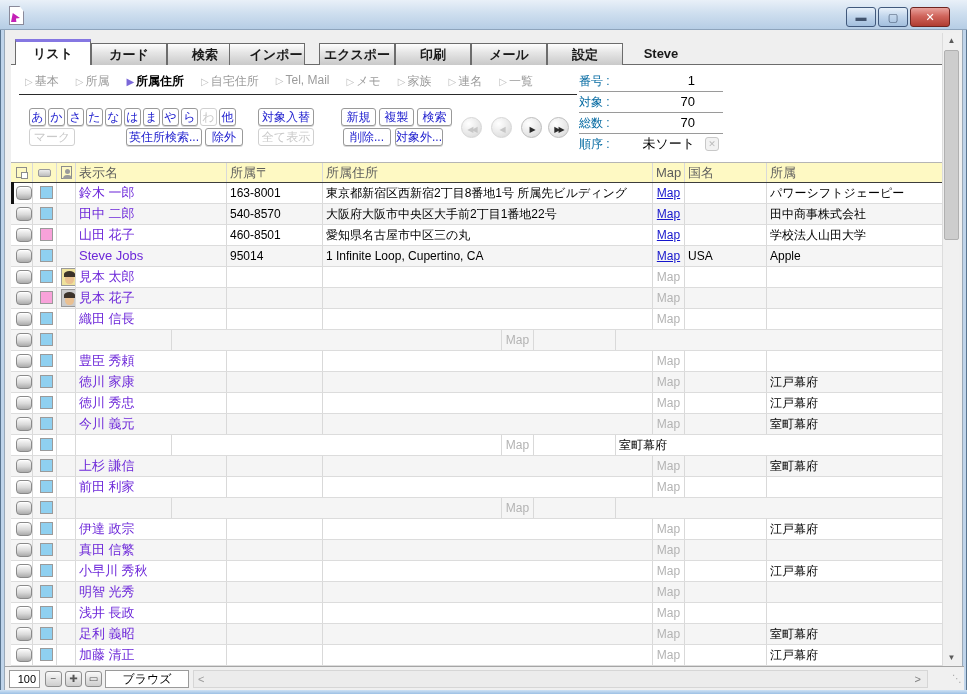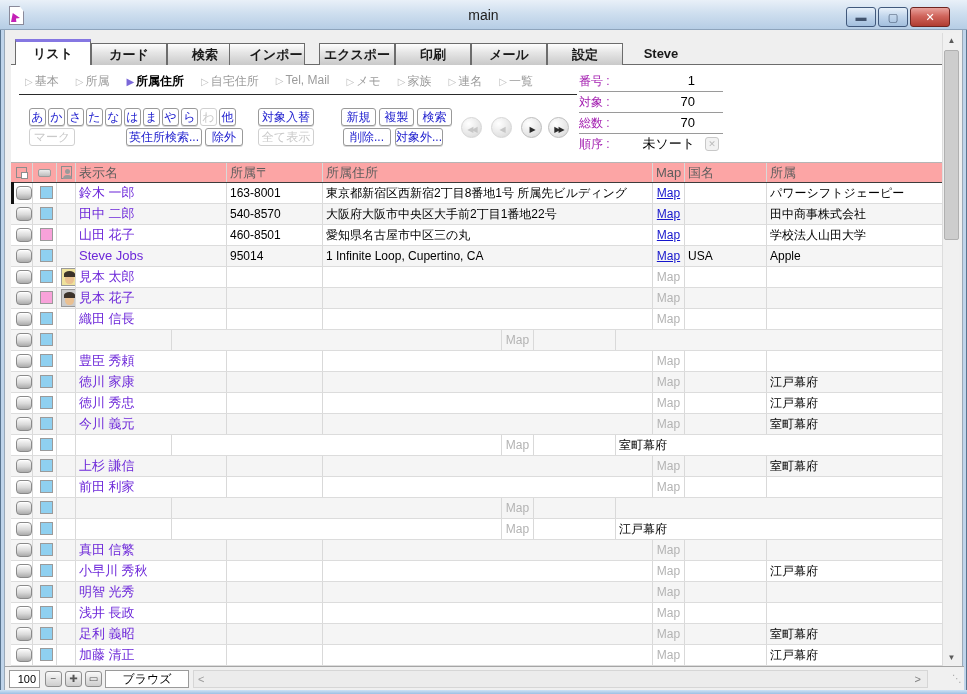--- a/index.html
+++ b/index.html
@@ -51,21 +51,21 @@
     font-size:12px; color:#9b9b9b; }
   .subnav .tri { color:#c0c0c0; font-size:10px; margin-right:2px; }
   .subnav .snitem.active { color:#000; font-weight:bold; }
   .subnav .snitem.active .tri { color:#7b68d8; }
   .subnav-line { position:absolute; left:8px; top:29px; width:558px; height:1px; background:#2a2a2a; }
 
   
   .info { position:absolute; left:568px; top:6px; width:144px; }
   .inforow { position:relative; height:21px; font-size:12px; line-height:20px; }
   .inforow.lined { border-bottom:1px solid #9a9a9a; }
-  .inforow .lbl { position:absolute; left:0; color:#a21caf; }
+  .inforow .lbl { position:absolute; left:0; color:#0369a1; }
   .inforow .val { position:absolute; right:28px; color:#000; font-size:13px; }
   .clear-sort { position:absolute; right:4px; top:3px; width:14px; height:14px;
     border:1px solid #c8c8c8; border-radius:3px; background:#f2f2f2;
     color:#bbb; font-size:9px; line-height:12px; text-align:center; }
 
   
   .btn { position:absolute; height:18px; background:#fff; border:1px solid #9a9a9a;
     border-radius:3px; color:#2323cf; font-size:12px; text-align:center; line-height:16px;
     box-shadow:0 1px 0 #d8d8d8; }
   .btn.disabled { color:#c9c9c9; border-color:#d0d0d0; box-shadow:none; }
@@ -75,21 +75,21 @@
   .navcluster { position:absolute; left:450px; top:52px; width:130px; height:22px; }
   .navbtn { position:absolute; top:0; width:21px; height:21px; border-radius:50%;
     border:1px solid #bdbdbd; background:radial-gradient(circle at 35% 30%,#ffffff,#e2e2e2 70%,#cfcfcf);
     text-align:center; color:#2b2b2b; }
   .navbtn span { font-size:8px; letter-spacing:-2px; line-height:20px; display:inline-block; }
   .navbtn.disabled { color:#c6c6c6; border-color:#d6d6d6; }
 
   
   .tablewrap { position:absolute; left:0; top:97px; width:931px; }
   .thead { display:flex; height:21px; border-top:1px solid #b5b5b5;
-    border-bottom:1px solid #3c3c3c; background:#fca5a5;
+    border-bottom:1px solid #3c3c3c; background:#fef9c3;
     font-size:13px; color:#5d5d5d; line-height:20px; }
   .cell { flex:none; border-right:1px solid #d9d9d9; padding:0 3px; overflow:hidden;
     white-space:nowrap; }
   .c-rec{width:22px} .c-mark{width:24px} .c-photo{width:19px} .c-name{width:151px}
   .c-zip{width:96px} .c-addr{width:330px} .c-map{width:32px;text-align:center}
   .c-country{width:82px} .c-org{width:175px;border-right:none}
   .trow { position:relative; display:flex; height:21px; border-bottom:1px solid #dcdcdc;
     background:#fff; font-size:12px; line-height:20px; color:#000; }
   .trow.alt { background:#f5f5f5; }
   .trow .c-name { color:#6d28d9; font-size:13px; }
@@ -146,21 +146,20 @@
   .bborder { position:absolute; left:0; top:690px; width:967px; height:4px;
     background:linear-gradient(#cfe2f4,#9cc0e4); }
 </style>
 </head>
 <body>
 
 <div class="window">
 
   <div class="titlebar">
     <div class="app-icon"></div>
-    <div class="win-title">main</div>
     <div class="winbtns">
       <div class="wbtn">▬</div>
       <div class="wbtn">▢</div>
       <div class="wbtn close">✕</div>
     </div>
   </div>
 
   <div class="content">
     <div class="tabline"></div>
     <div id="tabbar">
@@ -502,20 +501,21 @@
     <div class="cell c-org"></div>
   </div>
             <div class="trow">
     <div class="cell c-rec">
                 <div class="recbtn"></div>
               </div>
     <div class="cell c-mark">
                 <div class="marksq" style="background: rgb(143, 208, 240);"></div>
               </div>
     <div class="cell c-photo"></div>
+    <div class="cell c-name">伊達 政宗</div>
     <div class="cell c-zip"></div>
     <div class="cell c-addr"></div>
     <div class="cell c-map"><span class="maplink off">Map</span></div>
     <div class="cell c-country"></div>
     <div class="cell c-org">江戸幕府</div>
   </div>
             <div class="trow alt">
     <div class="cell c-rec">
                 <div class="recbtn"></div>
               </div>

